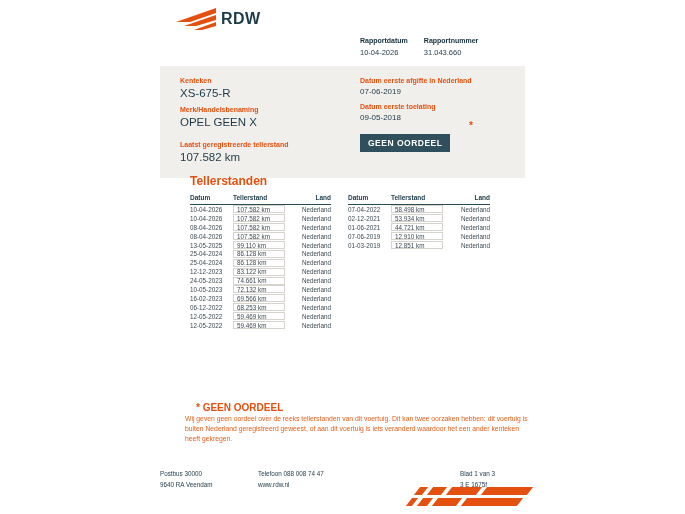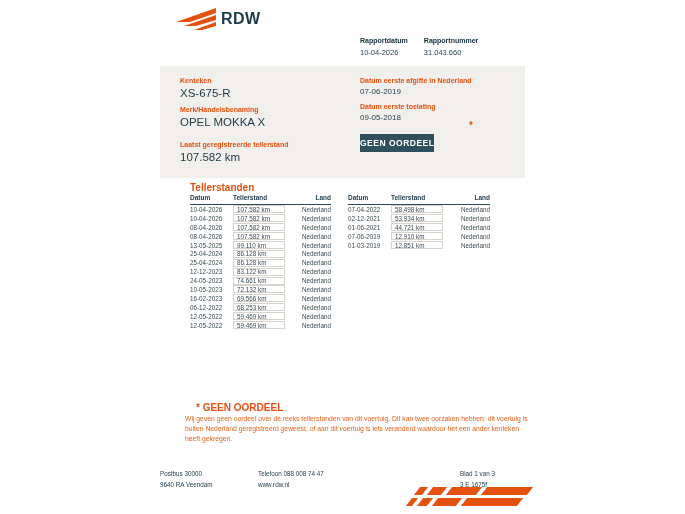--- a/index.html
+++ b/index.html
@@ -17,25 +17,25 @@
 
   
   .summary-panel{position:absolute;left:160px;top:66px;width:365px;height:112px;background:#f1efeb;}
   .sum-left{position:absolute;left:20px;top:11px;}
   .sum-right{position:absolute;left:200px;top:11px;}
   .field-label{font-size:7px;font-weight:bold;color:#E4500F;margin-bottom:3px;}
   .field-value-lg{font-size:11.5px;color:#1d3a49;margin-bottom:7px;}
   .field-value-sm{font-size:8px;color:#1d3a49;margin-bottom:7px;}
   .gap-before{margin-top:13px;}
   .badge{display:inline-block;margin-top:5px;background:#2E4F5B;color:#ffffff;font-size:8.5px;
-         font-weight:bold;letter-spacing:.5px;padding:4px 0;}
+         font-weight:bold;letter-spacing:.5px;padding:4px 8px;}
   .asterisk{position:absolute;left:309px;top:54px;color:#E4500F;font-weight:bold;font-size:10px;}
 
   
-  .section-title{position:absolute;left:190px;top:182px;font-size:10px;font-weight:bold;color:#E4500F;}
+  .section-title{position:absolute;left:190px;top:174px;font-size:12px;font-weight:bold;color:#E4500F;}
   .ttable{position:absolute;top:194px;}
   .t-left{left:190px;width:141px;}
   .t-right{left:348px;width:142px;}
   .thead{display:flex;font-size:6.5px;font-weight:bold;color:#1d3a49;padding-bottom:3px;
          border-bottom:1px solid #2b4a57;}
   .trow{display:flex;align-items:center;height:8.9px;font-size:6.3px;color:#3a4a52;}
   .c-date{width:43px;}
   .c-km{width:52px;box-sizing:border-box;}
   .trow .c-km{border:1px solid #d6d3cd;background:#ffffff;height:8px;display:flex;align-items:center;
               padding:0 3px;}
@@ -82,21 +82,21 @@
       <span class="meta-label">Rapportnummer</span>
       <span class="meta-value">31.043.660</span>
     </div>
   </div>
 
   <section class="summary-panel">
     <div class="sum-left">
       <div class="field-label">Kenteken</div>
       <div class="field-value-lg">XS-675-R</div>
       <div class="field-label">Merk/Handelsbenaming</div>
-      <div class="field-value-lg">OPEL MOKKA X</div>
+      <div class="field-value-lg">OPEL GEEN X</div>
       <div class="field-label gap-before">Laatst geregistreerde tellerstand</div>
       <div class="field-value-lg">107.582 km</div>
     </div>
     <div class="sum-right">
       <div class="field-label">Datum eerste afgifte in Nederland</div>
       <div class="field-value-sm">07-06-2019</div>
       <div class="field-label">Datum eerste toelating</div>
       <div class="field-value-sm">09-05-2018</div>
       <div class="badge">GEEN OORDEEL</div>
     </div>

